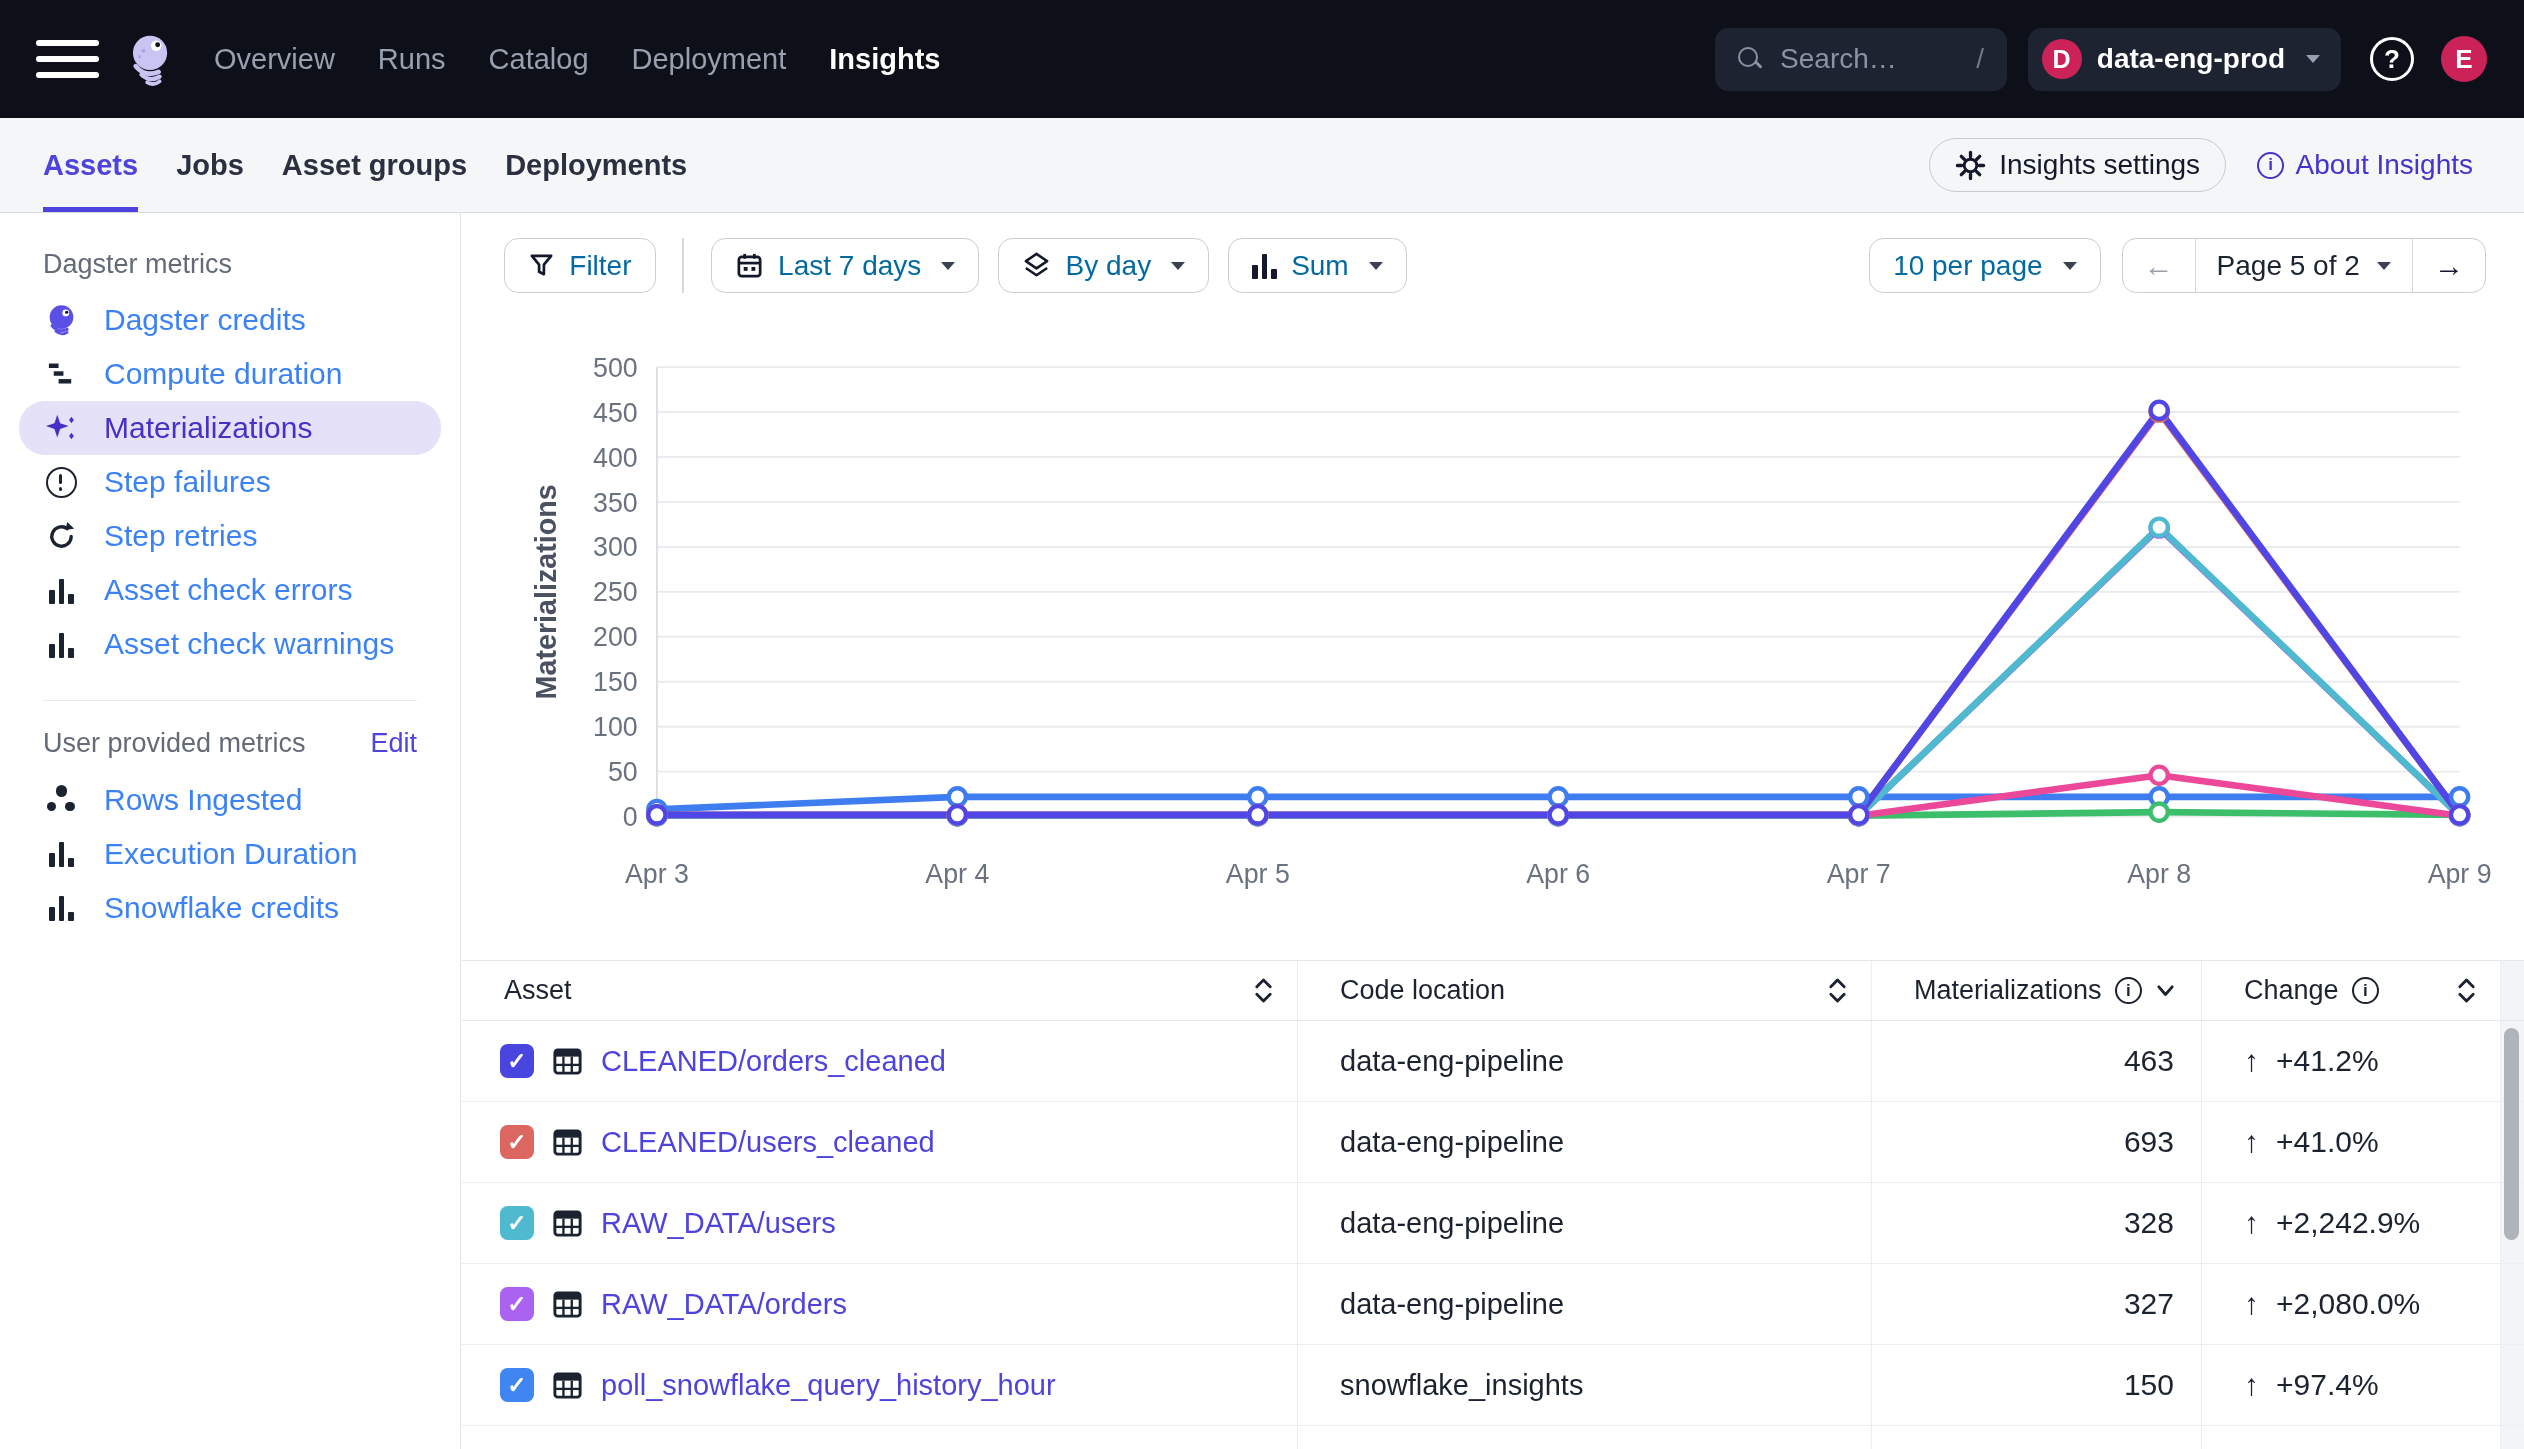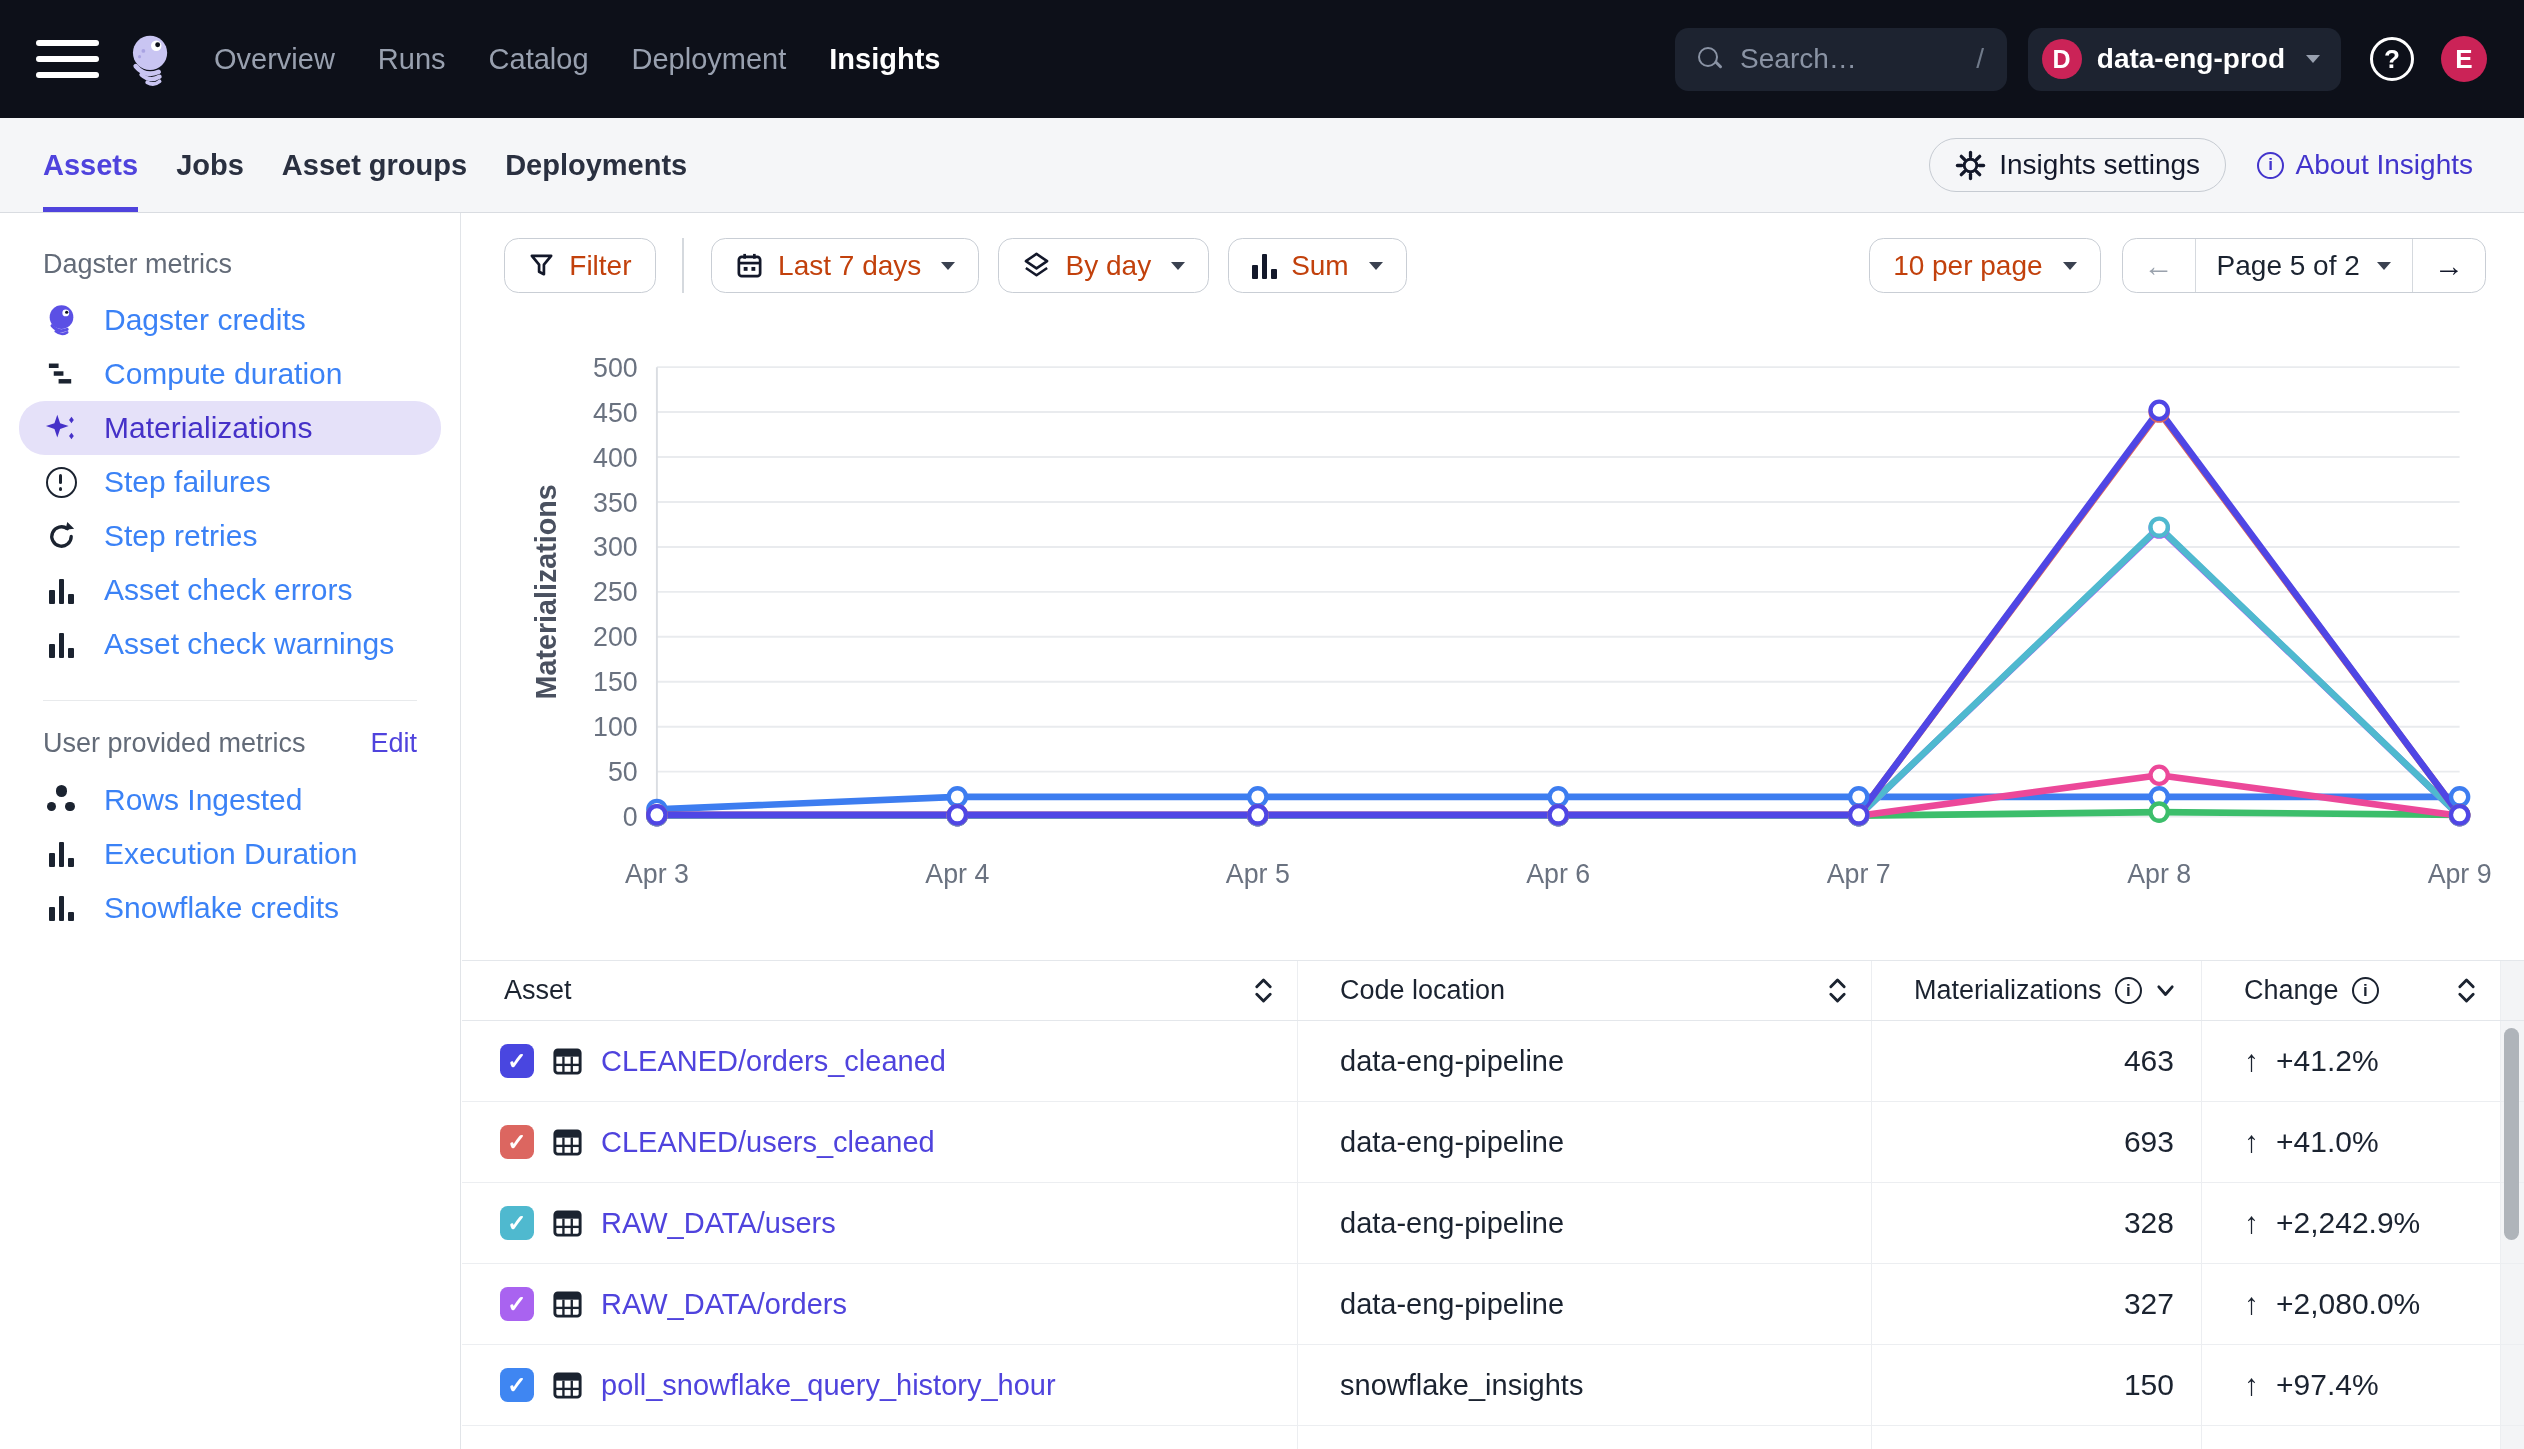--- a/index.html
+++ b/index.html
@@ -8,21 +8,21 @@
 
   
   .topnav { height:118px; background:#0D1019; display:flex; align-items:center; padding:0 38px 0 36px; }
   .hamburger { width:63px; height:42px; display:flex; flex-direction:column; justify-content:center; gap:10.5px; cursor:pointer; }
   .hamburger span { display:block; width:63px; height:5.7px; background:#fff; border-radius:2.9px; }
   .logo { margin-left:25px; width:54px; height:59px; }
   .topnav nav { display:flex; gap:43px; margin-left:36px; }
   .topnav nav a { font-size:29px; color:#98A0AF; text-decoration:none; }
   .topnav nav a.active { color:#fff; font-weight:700; }
   .tn-spacer { flex:1; }
-  .searchpill { width:332px; height:63px; background:#1D2330; border-radius:13.4px; display:flex; align-items:center; padding:0 23px; gap:17px; }
+  .searchpill { width:292px; height:63px; background:#1D2330; border-radius:13.4px; display:flex; align-items:center; padding:0 23px; gap:17px; }
   .i-search { width:25px; height:25px; position:relative; flex:none; }
   .i-search::before { content:""; position:absolute; left:0; top:0; width:16.3px; height:16.3px; border:2.9px solid #8A93A4; border-radius:50%; }
   .i-search::after { content:""; position:absolute; left:16.3px; top:16.3px; width:8.6px; height:2.9px; background:#8A93A4; transform:rotate(45deg); border-radius:1.9px; }
   .search-ph { font-size:28px; color:#8A93A4; flex:1; }
   .search-slash { font-size:28px; color:#707A8A; }
   .wspill { height:63px; background:#1D2330; border-radius:13.4px; display:flex; align-items:center; padding:0 21px 0 13.4px; gap:15.3px; margin-left:21px; cursor:pointer; }
   .wsbadge { width:40px; height:40px; border-radius:50%; background:#CB2357; color:#fff; font-size:25px; font-weight:700; display:flex; align-items:center; justify-content:center; }
   .wsname { font-size:28px; color:#fff; font-weight:600; }
   .caret { width:0; height:0; border-left:7.7px solid transparent; border-right:7.7px solid transparent; border-top:8.6px solid #3A4150; margin-left:5.7px; }
   .caret.light { border-top-color:#98A0AF; }
@@ -56,21 +56,21 @@
   .i-dots i:nth-child(2){ left:1.9px; top:16.3px; }
   .i-dots i:nth-child(3){ left:20px; top:16.3px; }
   .i-alert { width:31px; height:31px; border:2.9px solid currentColor; border-radius:50%; position:relative; }
   .i-alert::before { content:""; position:absolute; left:11px; top:4.8px; width:3.3px; height:10.5px; background:currentColor; border-radius:1.9px; }
   .i-alert::after { content:""; position:absolute; left:11px; top:18.6px; width:3.3px; height:3.3px; background:currentColor; border-radius:50%; }
   .side-divider { height:1px; background:#E8EAEC; margin:29px 43px 27px 43px; }
 
   
   .main { position:absolute; left:462px; top:213px; right:0; bottom:0; background:#fff; }
   .toolbar { position:absolute; top:25px; left:42px; right:38px; display:flex; align-items:center; }
-  .btn { height:55px; border:1.9px solid #C9CED5; border-radius:14.3px; background:#fff; display:inline-flex; align-items:center; gap:14.3px; padding:0 23px; font-size:28px; color:#c2410c; cursor:pointer; white-space:nowrap; }
+  .btn { height:55px; border:1.9px solid #C9CED5; border-radius:14.3px; background:#fff; display:inline-flex; align-items:center; gap:14.3px; padding:0 23px; font-size:28px; color:#0369a1; cursor:pointer; white-space:nowrap; }
   .tgroup { display:flex; align-items:center; gap:19px; }
   .tsep { width:1.9px; height:55px; background:#D5D9DE; margin:0 7.7px; }
   .tright { margin-left:auto; display:flex; align-items:center; gap:21px; }
   .pager { display:flex; align-items:stretch; height:55px; border:1.9px solid #C9CED5; border-radius:14.3px; overflow:hidden; background:#fff; }
   .pager .seg { display:flex; align-items:center; justify-content:center; padding:0 21px; font-size:30px; cursor:pointer; }
   .pager .seg + .seg { border-left:1.9px solid #D5D9DE; }
   .pager .arrow-prev { color:#9AA2AD; }
   .pager .arrow-next { color:#13182A; }
   .pager .pageseg { font-size:28px; gap:11.5px; }
 

